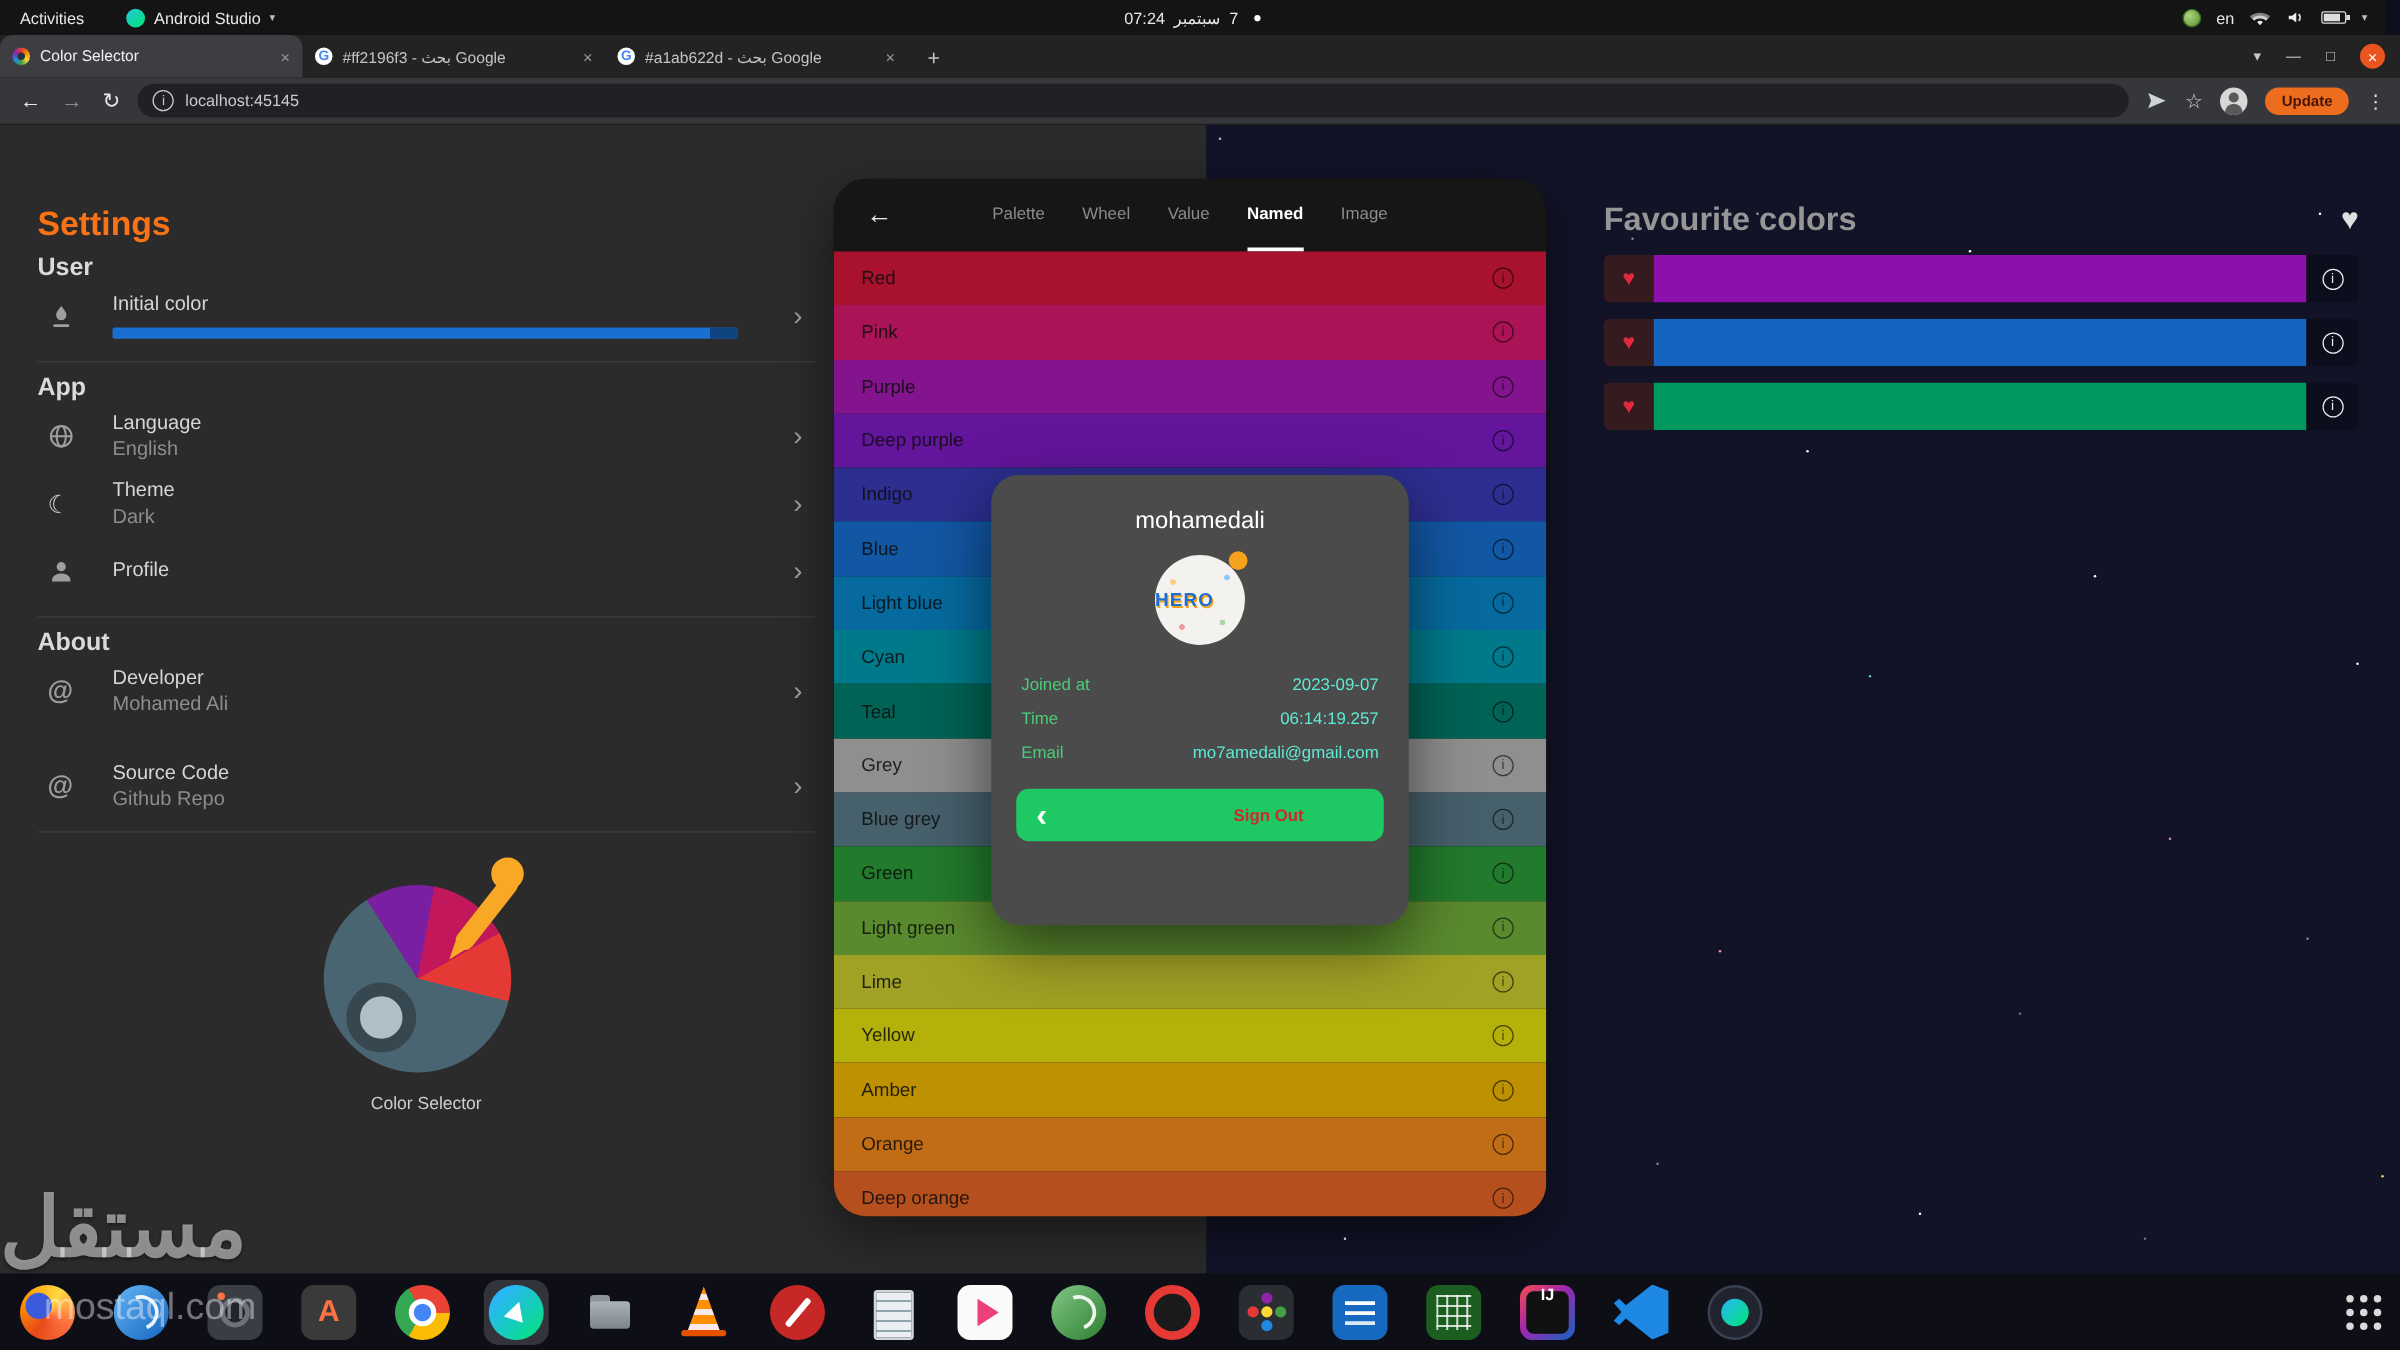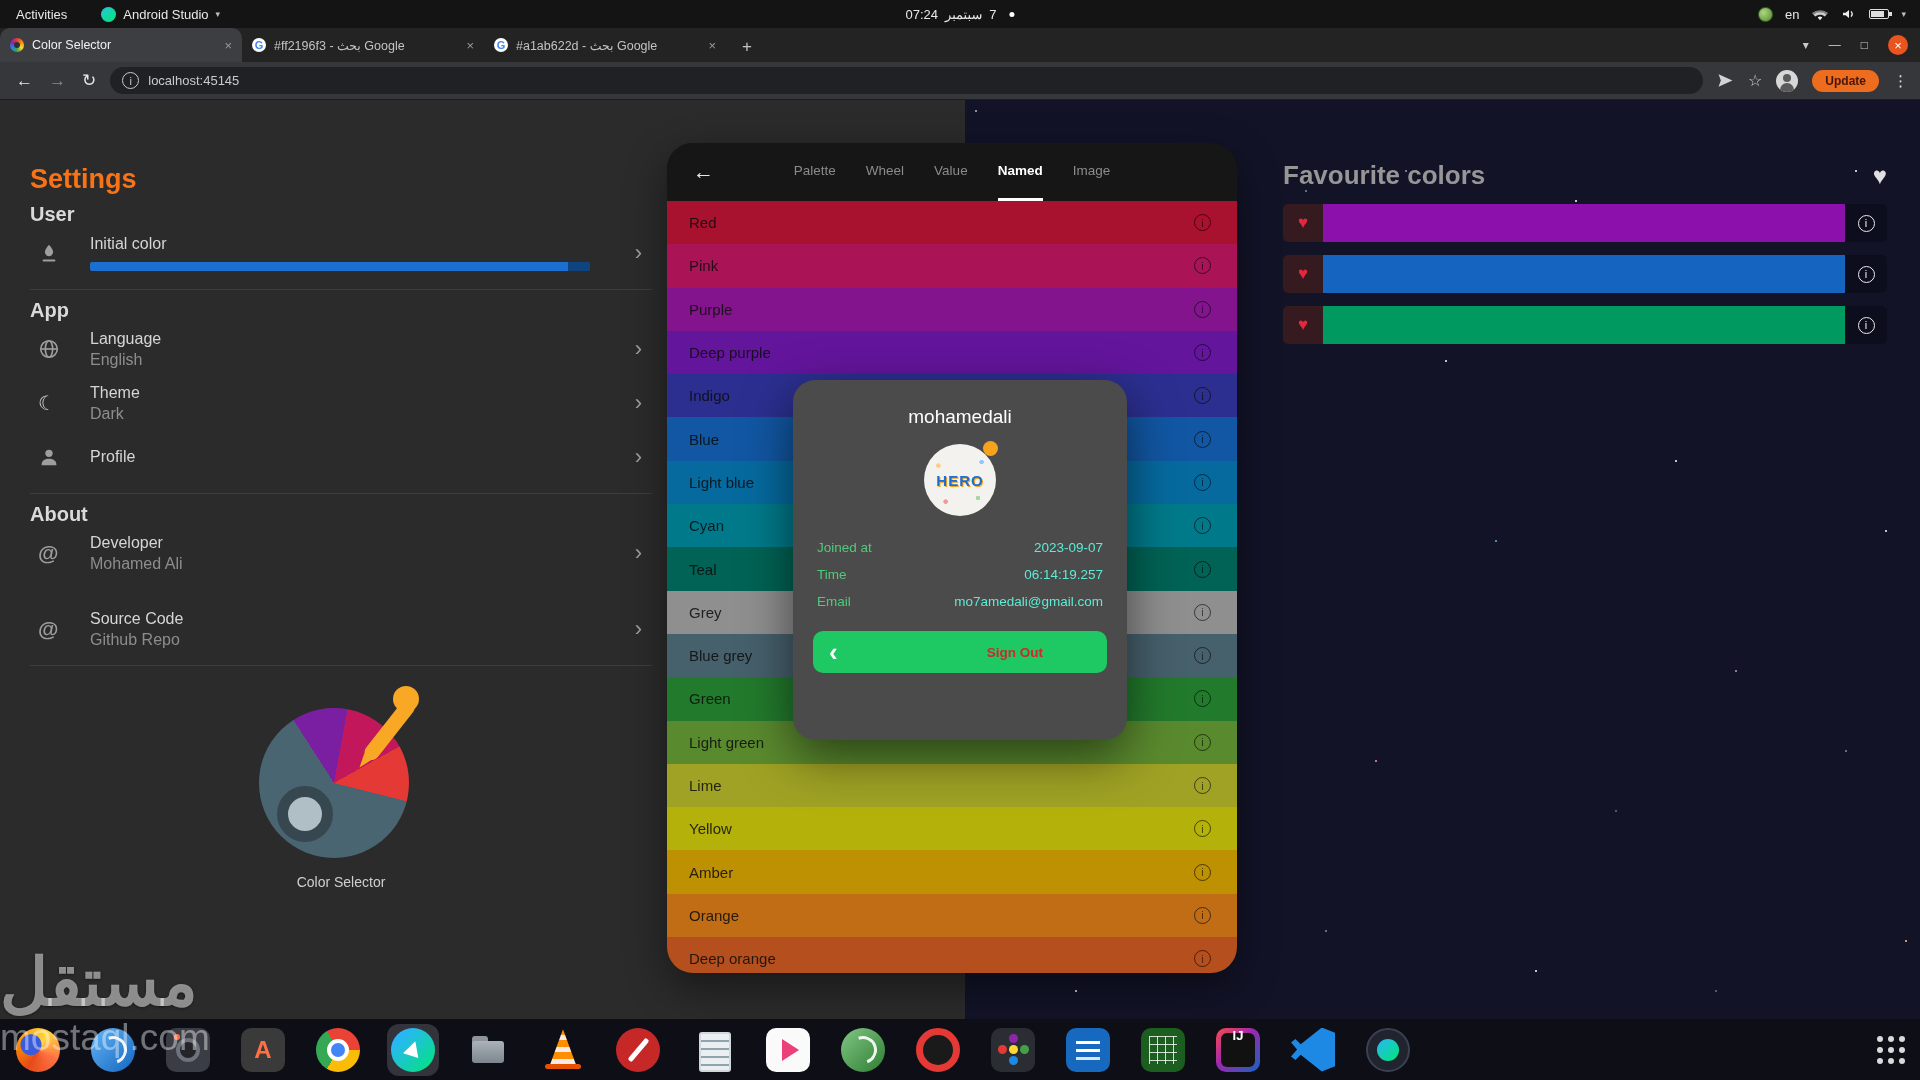--- a/index.html
+++ b/index.html
@@ -3,21 +3,21 @@
 <meta charset="utf-8">
 <style>
   * { box-sizing: border-box; }
   html,body { margin:0; padding:0; }
   body {
     width:1920px; height:1080px; overflow:hidden; position:relative;
     background:#0e0f1c; font-family:"Liberation Sans", sans-serif;
   }
 
   
-  #topbar { position:absolute; top:0; left:0; right:0; height:28px; background:#141414;
+  #topbar { position:absolute; top:0; left:0; right:12px; height:28px; background:#141414;
     color:#e8e8e8; display:flex; align-items:center; font-size:13px; z-index:50; }
   .tb-activities { margin-left:16px; }
   .tb-app { display:flex; align-items:center; gap:7px; margin-left:34px; }
   .tb-as-icon { width:15px; height:15px; border-radius:50%;
     background:linear-gradient(135deg,#26c6da,#00e676); }
   .tb-caret { font-size:9px; color:#bdbdbd; }
   .tb-clock { position:absolute; left:50%; transform:translateX(-50%);
     display:flex; gap:7px; align-items:center; }
   .tb-dot { width:5px; height:5px; border-radius:50%; background:#fff; margin-left:6px; }
   .tb-tray { margin-left:auto; display:flex; align-items:center; gap:12px; margin-right:14px; }
@@ -135,21 +135,21 @@
   .crow { height:43.3px; display:flex; align-items:center; padding:0 26px 0 22px; flex:none; }
   .crow .lbl { font-size:15px; font-weight:500; color:rgba(12,12,12,.85); }
   .crow .info { margin-left:auto; color:rgba(0,0,0,.6); }
 
   
   .dialog { position:absolute; left:793px; top:280px; width:334px; height:360px; background:#4b4b4b;
     border-radius:22px; box-shadow:0 16px 50px rgba(0,0,0,.55); z-index:5; color:#fff; }
   .dtitle { text-align:center; margin-top:26px; font-size:19px; }
   .davatar-wrap { display:flex; justify-content:center; margin-top:16px; }
   .davatar { width:72px; height:72px; border-radius:50%; background:#f4f2ee; position:relative;
-    display:flex; align-items:center; justify-content:center;
+    display:flex; align-items:center; 
     background-image:radial-gradient(circle at 20% 30%, #ffcc80 2px, transparent 2.5px),
       radial-gradient(circle at 80% 25%, #90caf9 2px, transparent 2.5px),
       radial-gradient(circle at 30% 80%, #ef9a9a 2px, transparent 2.5px),
       radial-gradient(circle at 75% 75%, #a5d6a7 2px, transparent 2.5px); }
   .hero-text { font-size:15px; font-weight:bold; color:#1e6fd0; letter-spacing:1px;
     text-shadow:1px 1px 0 #f6a21d; }
   .dbadge { position:absolute; top:-3px; right:-2px; width:15px; height:15px; border-radius:50%; background:#f6a21d; }
   .drows { margin:18px 24px 0; }
   .drow { display:flex; justify-content:space-between; align-items:center; height:27px; font-size:13.5px; }
   .dlabel { color:#4ecb79; }
@@ -232,21 +232,21 @@
     background:linear-gradient(135deg,#29b6f6,#00e676); }
   .app-grid { position:absolute; right:26px; top:50%; width:6px; height:6px; margin-top:-3px;
     border-radius:50%; background:#dadada;
     box-shadow:-11px -11px 0 #dadada, 0 -11px 0 #dadada, 11px -11px 0 #dadada,
       -11px 0 0 #dadada, 11px 0 0 #dadada, -11px 11px 0 #dadada, 0 11px 0 #dadada, 11px 11px 0 #dadada; }
 
   
   .watermark { position:absolute; left:0; right:4px; top:948px; z-index:60; text-align:left;
     color:rgba(255,255,255,.5); pointer-events:none; }
   .wm-ar { font-size:66px; font-weight:bold; line-height:1.05; text-shadow:0 1px 3px rgba(0,0,0,.4); }
-  .wm-en { font-size:37px; margin-top:0; color:rgba(255,255,255,.42); }
+  .wm-en { font-size:30px; margin-top:12px; color:rgba(255,255,255,.42);padding-left:35px; }
 </style>
 </head>
 <body>
 
 <div id="topbar">
   <span class="tb-activities">Activities</span>
   <span class="tb-app">
     <span class="tb-as-icon"></span>
     <span>Android Studio</span>
     <span class="tb-caret">▾</span>

